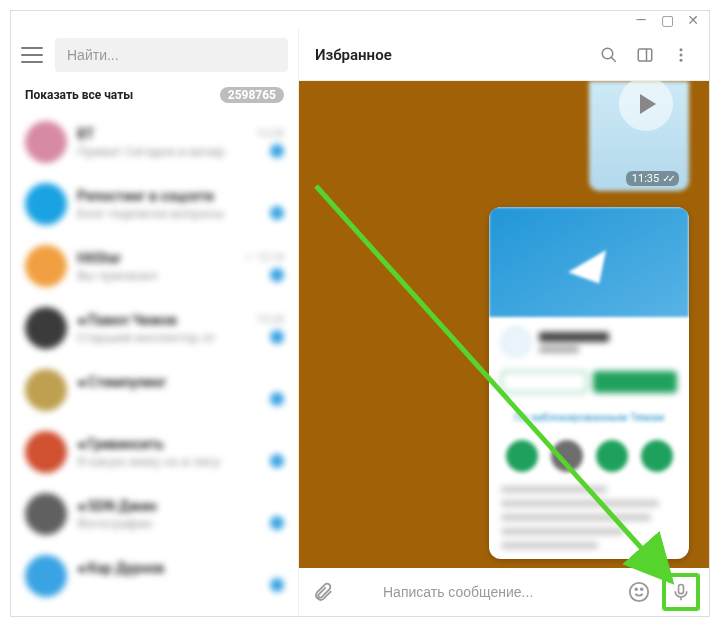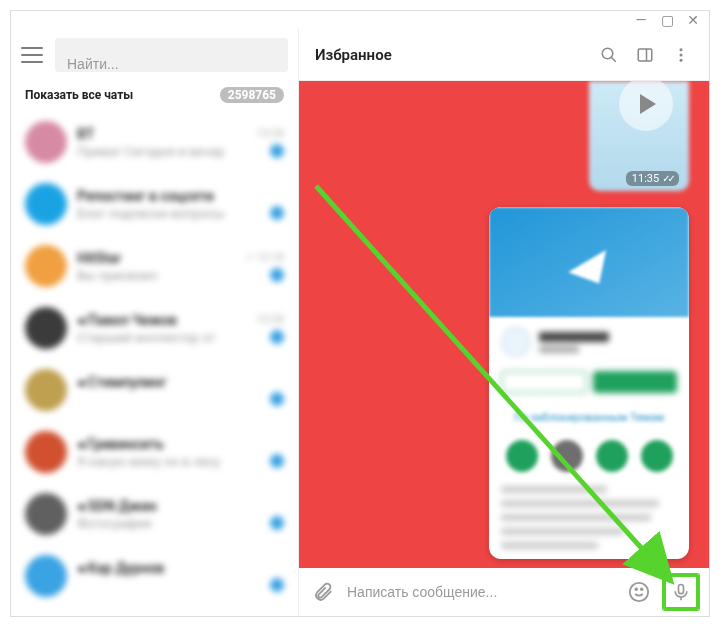--- a/index.html
+++ b/index.html
@@ -57,21 +57,21 @@
     display: flex; flex-direction: column; justify-content: space-between;
     cursor: pointer;
   }
   .hamburger div { height: 2px; background: #7d7d7d; border-radius: 1px; }
   .search {
     flex: 1;
     background: #f1f1f1;
     border-radius: 4px;
     height: 34px;
     display: flex;
-    align-items: flex-end;
+    align-items: center;
     padding: 0 12px;
     color: #999;
     font-size: 14px;
   }
   .search input {
     border: none; background: transparent; outline: none; width: 100%;
     font-size: 14px; color: #333;
   }
   .search input::placeholder { color: #999; }
   .filter-row {
@@ -113,21 +113,21 @@
     height: 52px;
     display: flex; align-items: center;
     padding: 0 16px;
     gap: 12px;
     border-bottom: 1px solid #eee;
   }
   .chat-title { font-weight: 600; font-size: 15px; color: #222; flex: 1; }
   .head-icon { color: #888; cursor: pointer; display: flex; align-items: center; justify-content: center; width: 24px; height: 24px; }
   .chat-area {
     flex: 1;
-    background: #ef4444;
+    background: #a16207;
     position: relative;
     overflow: hidden;
   }
   
   .media1 {
     position: absolute;
     top: 0; right: 20px;
     width: 100px; height: 110px;
     background: linear-gradient(#cdeaf7,#b3d9ec);
     border-bottom-left-radius: 10px;
@@ -216,21 +216,21 @@
   
   .compose {
     height: 48px;
     display: flex; align-items: center;
     padding: 0 10px;
     gap: 10px;
     background: #fff;
   }
   .compose-icon { color: #9a9a9a; cursor: pointer; display: flex; align-items: center; justify-content: center; width: 28px; height: 28px; }
   .compose-input {
-    flex: 1; border: none; outline: none; font-size: 14px; color: #333;
+    flex: 1; border: none; outline: none; font-size: 14px; color: #333; margin-left: 36px;
   }
   .compose-input::placeholder { color: #9a9a9a; }
   .mic-wrap {
     position: relative;
     border: 3px solid #57d32e;
     border-radius: 2px;
     width: 36px; height: 36px;
     display: flex; align-items: center; justify-content: center;
     box-shadow: 0 0 0 1px #57d32e;
   }

